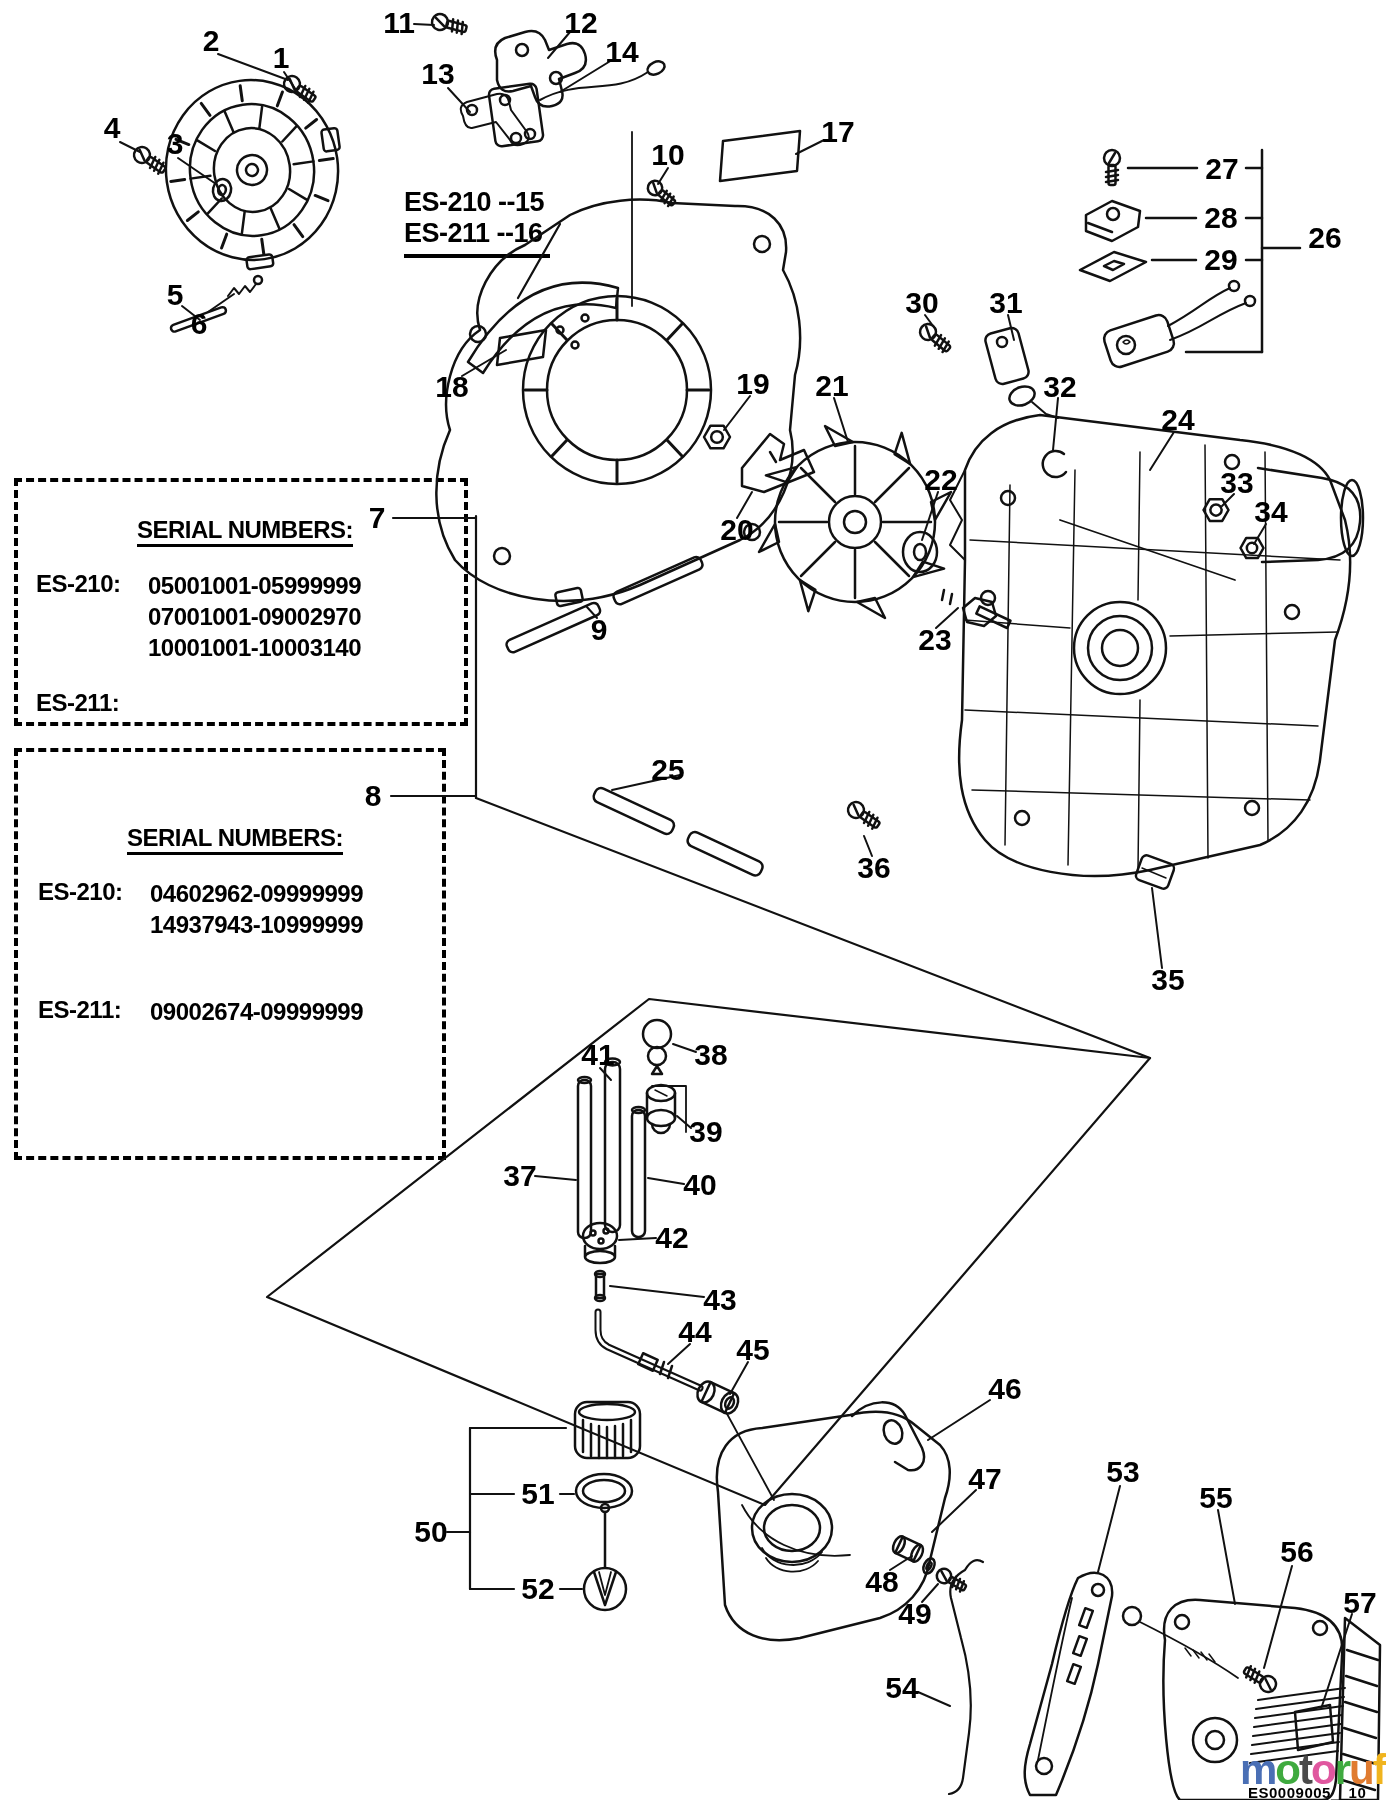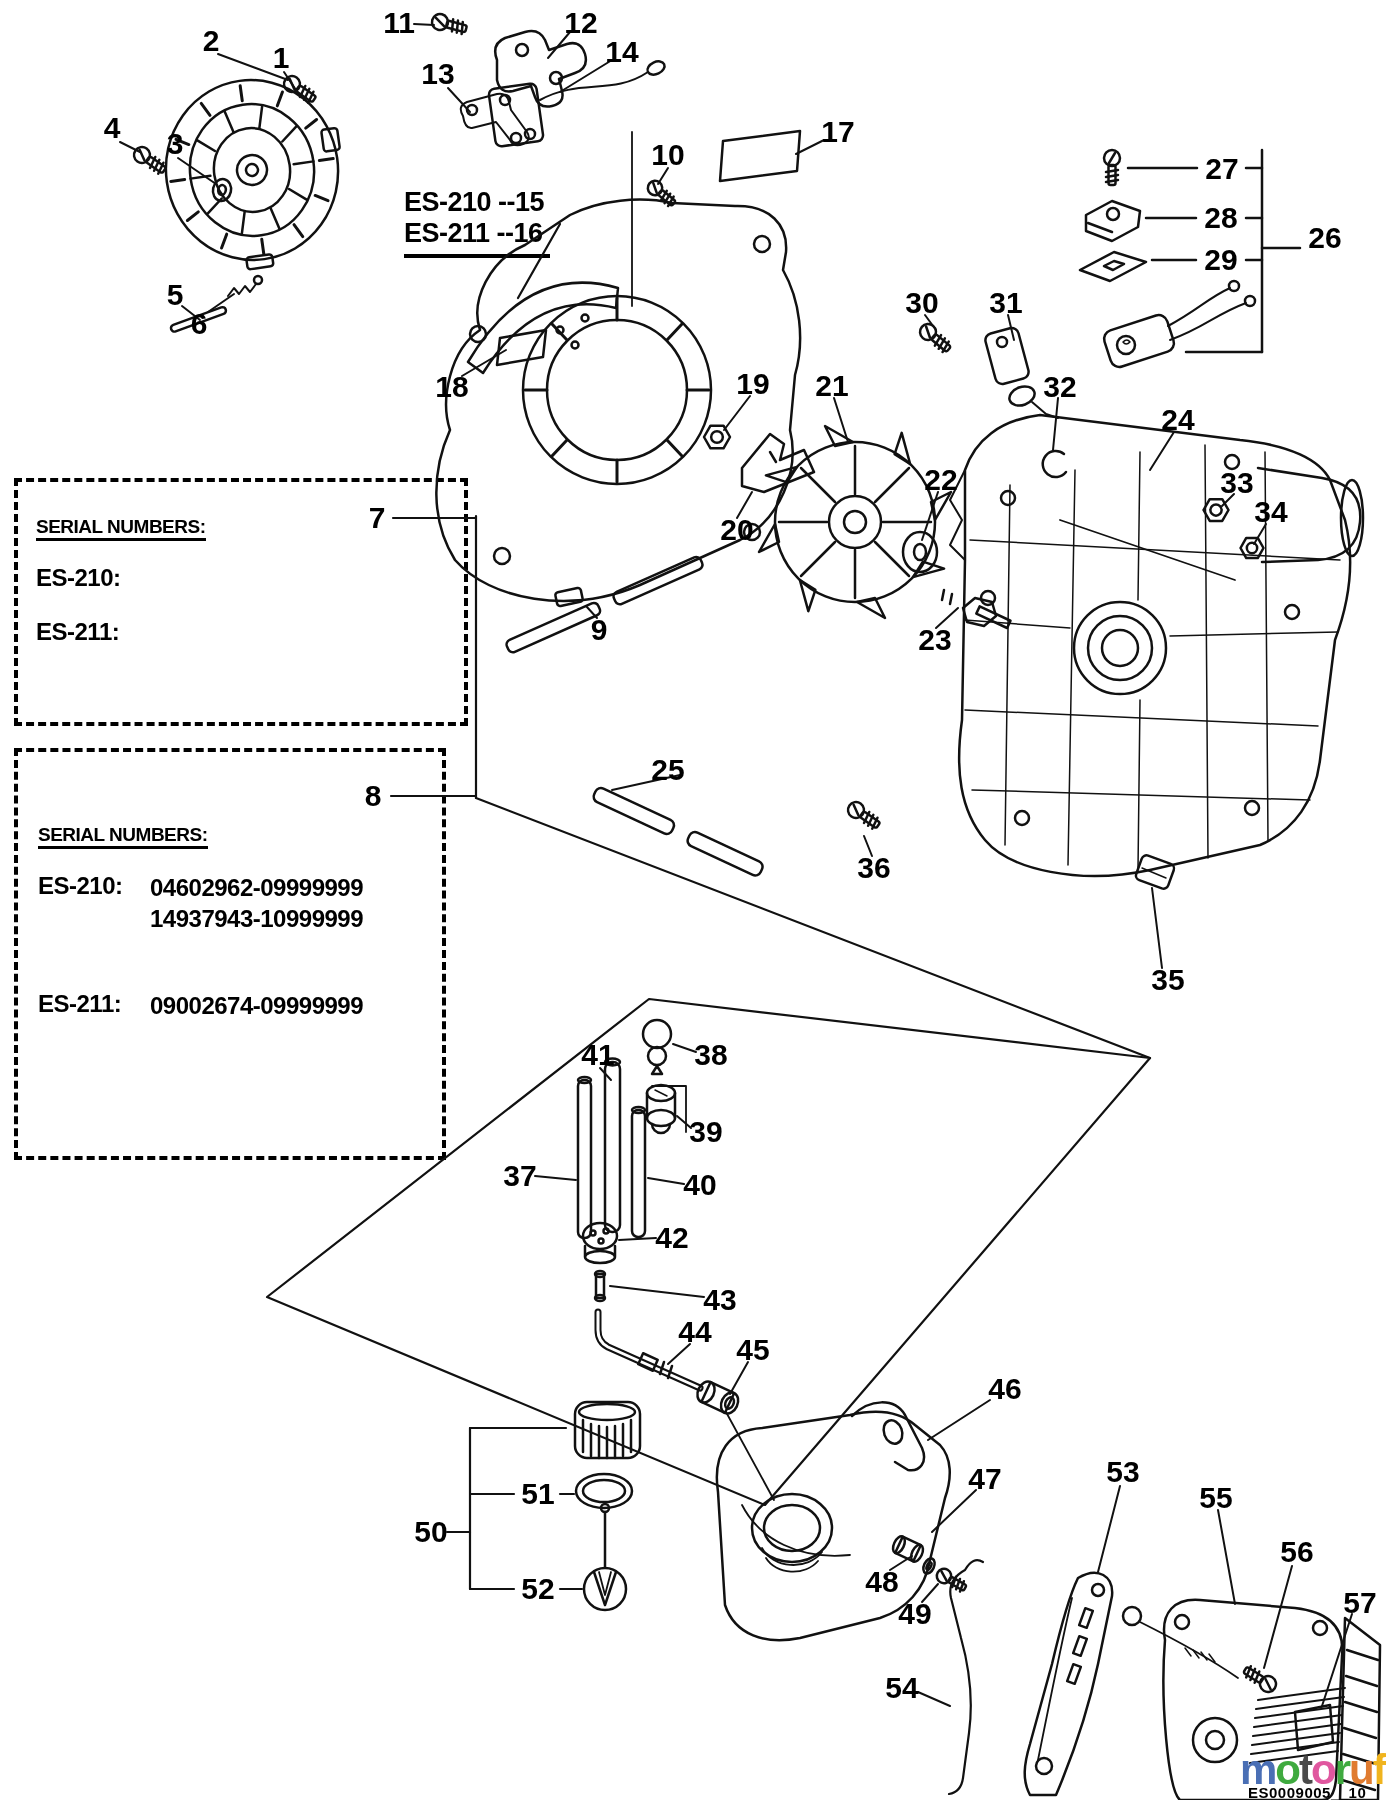--- a/index.html
+++ b/index.html
@@ -5,21 +5,21 @@
   html,body{margin:0;padding:0;background:#e8e8e8;}
   .canvas{position:relative;width:1386px;height:1800px;background:#ffffff;overflow:hidden;
           font-family:"Liberation Sans", sans-serif;color:#000;}
   svg.art{position:absolute;left:0;top:0;pointer-events:none;}
   svg.art *{vector-effect:non-scaling-stroke;}
 
   
   .serial-box{position:absolute;border:4px dashed #000;box-sizing:border-box;background:transparent;}
   .box7{left:14px;top:478px;width:454px;height:248px;padding:34px 10px 0 18px;}
   .box8{left:14px;top:748px;width:432px;height:412px;padding:72px 10px 0 20px;}
-  .sn-title{font-size:19px;font-weight:bold;letter-spacing:-0.5px;}
+  .sn-title{font-size:24px;font-weight:bold;letter-spacing:-0.5px;text-align:center;}
   .sn-title span{border-bottom:3px solid #000;padding-bottom:1px;}
   .sn-group{display:flex;margin-top:8px;}
   .sn-group.gap1{margin-top:26px;}
   .sn-group.gap2{margin-top:56px;}
   .sn-model{width:112px;font-size:24px;font-weight:bold;letter-spacing:-0.5px;flex:none;}
   .sn-ranges{font-size:24px;font-weight:bold;letter-spacing:-0.5px;line-height:31px;}
 
   
   .version-label{position:absolute;left:404px;top:156px;font-size:27px;font-weight:bold;
                  line-height:31px;letter-spacing:-0.5px;border-bottom:4px solid #000;
@@ -34,20 +34,25 @@
 </style>
 </head>
 <body>
 
 <div class="canvas">
 
   <div class="serial-box box7">
     <div class="sn-title"><span>SERIAL NUMBERS:</span></div>
     <div class="sn-group gap1">
       <div class="sn-model">ES-210:</div>
+      <div class="sn-ranges">
+        <div>05001001-05999999</div>
+        <div>07001001-09002970</div>
+        <div>10001001-10003140</div>
+      </div>
     </div>
     <div class="sn-group gap1">
       <div class="sn-model">ES-211:</div>
     </div>
   </div>
 
   <div class="serial-box box8">
     <div class="sn-title"><span>SERIAL NUMBERS:</span></div>
     <div class="sn-group gap1">
       <div class="sn-model">ES-210:</div>

